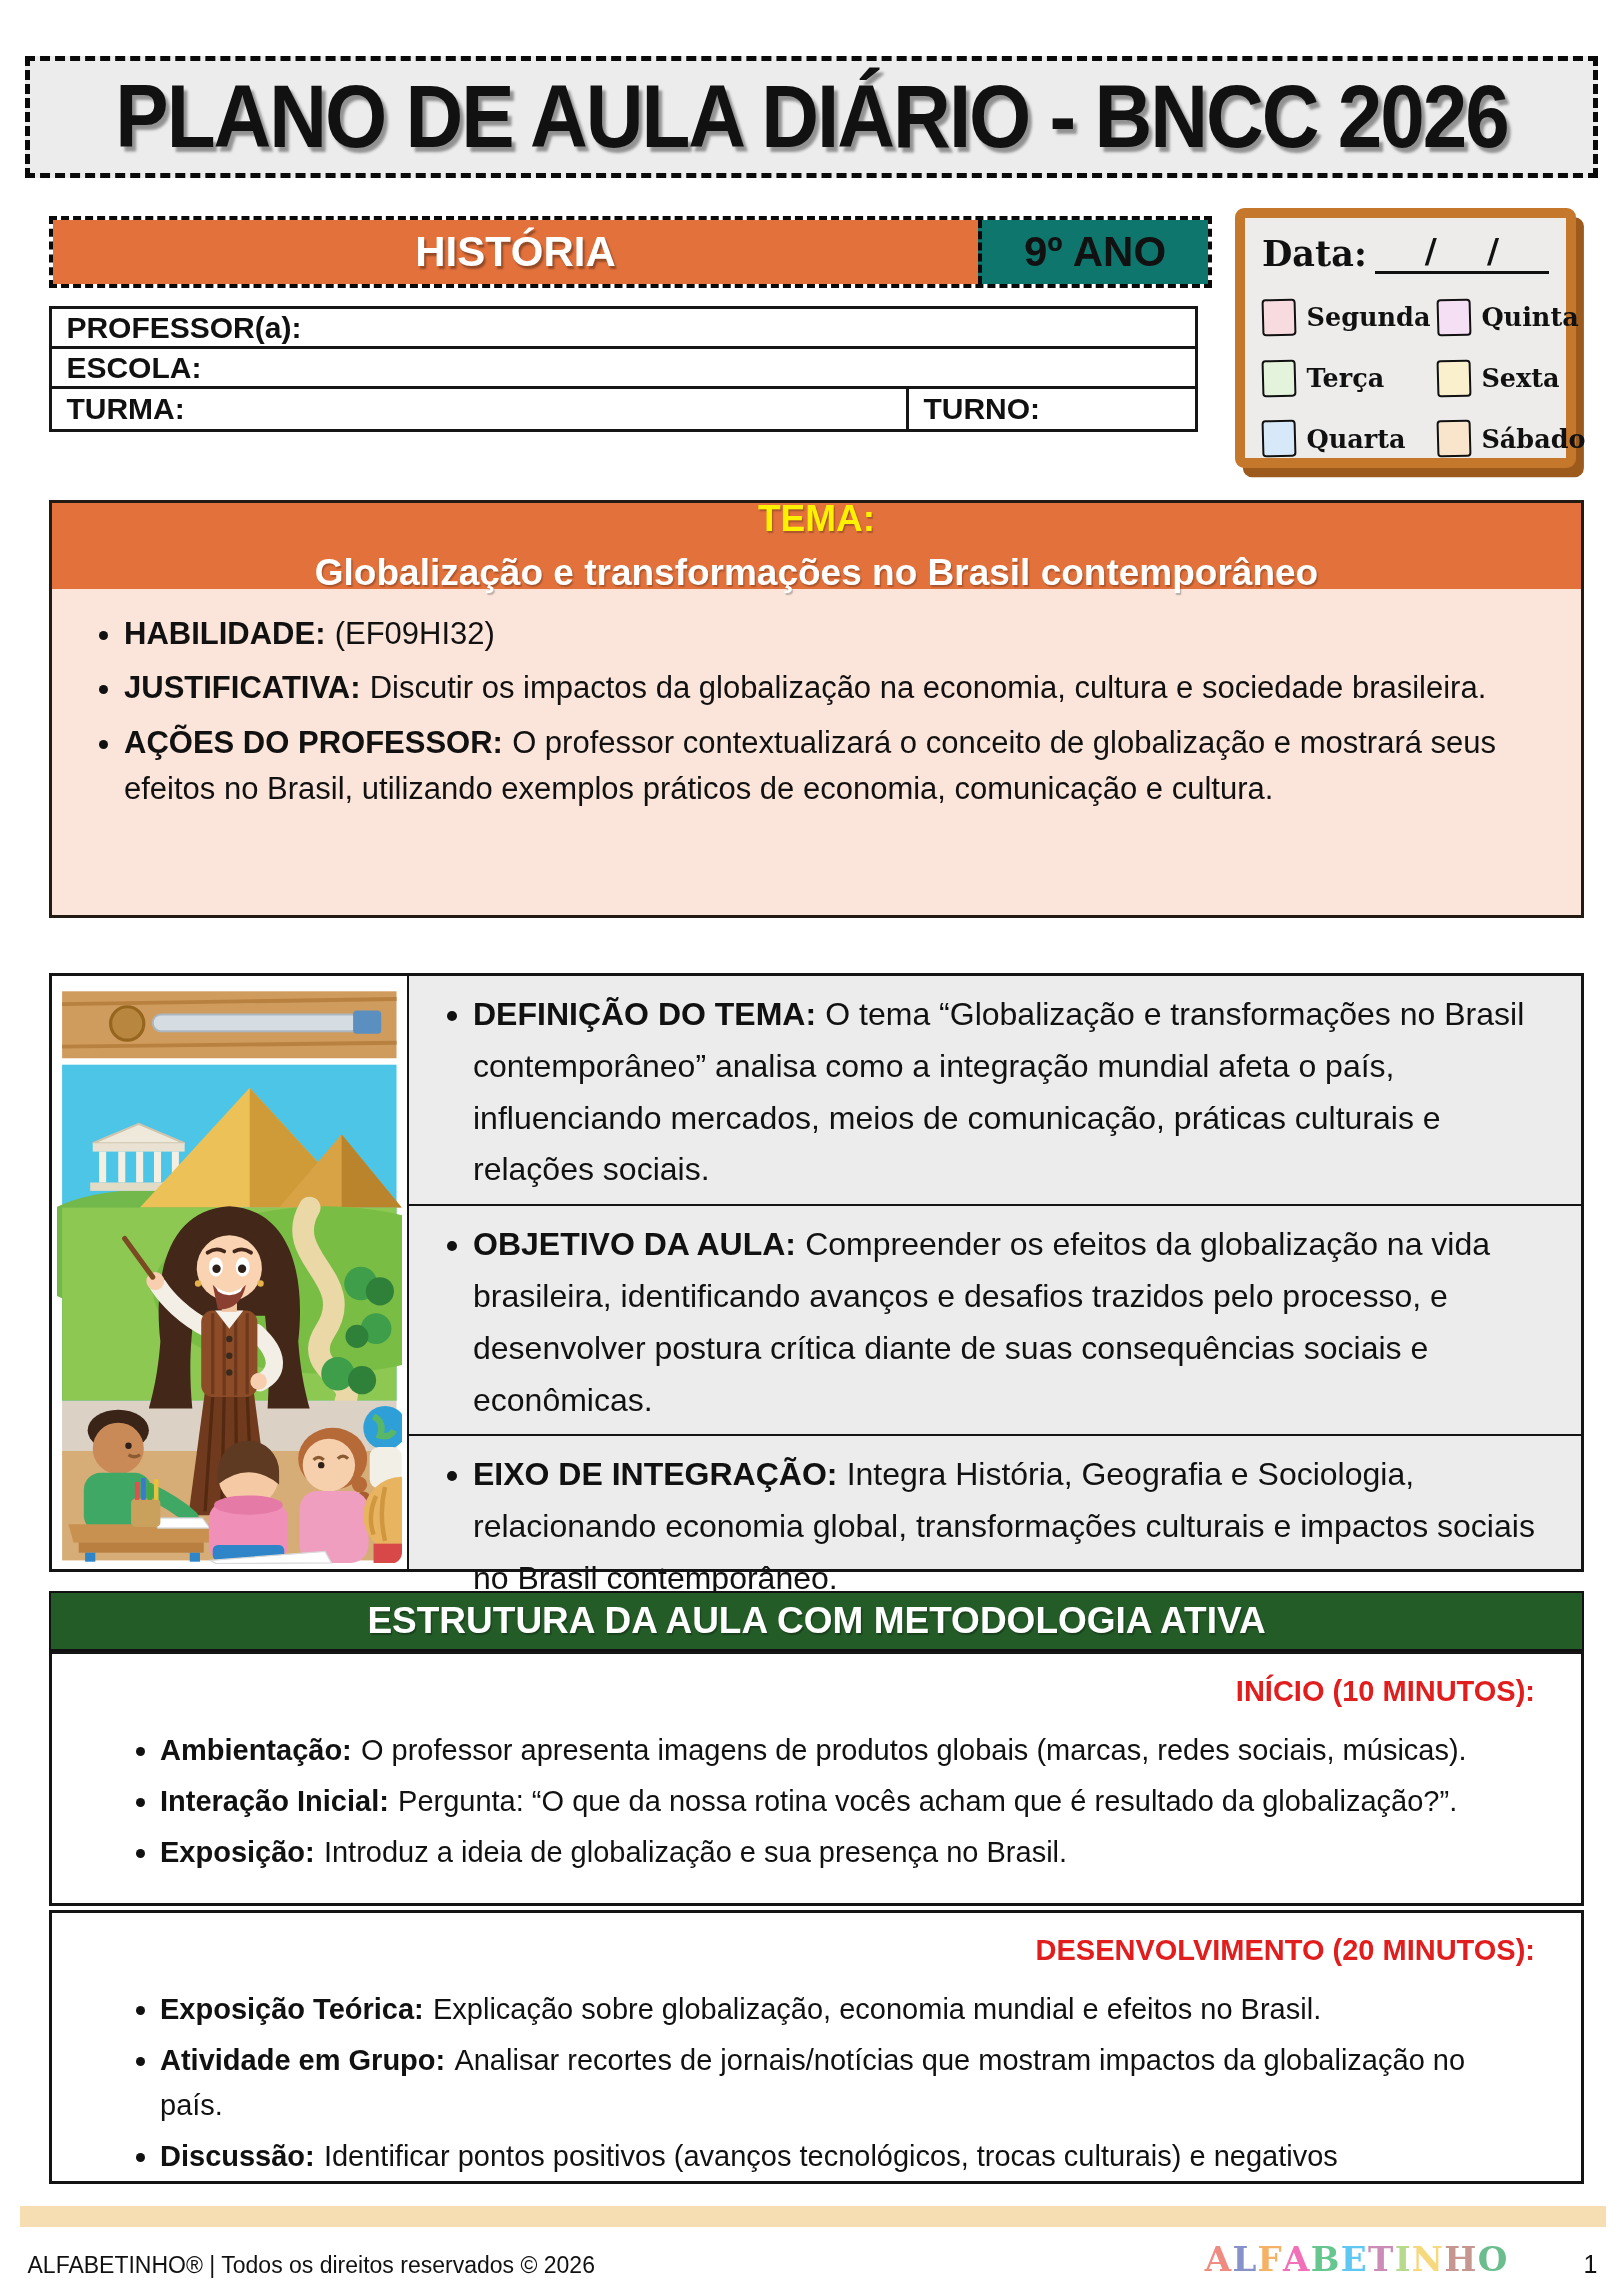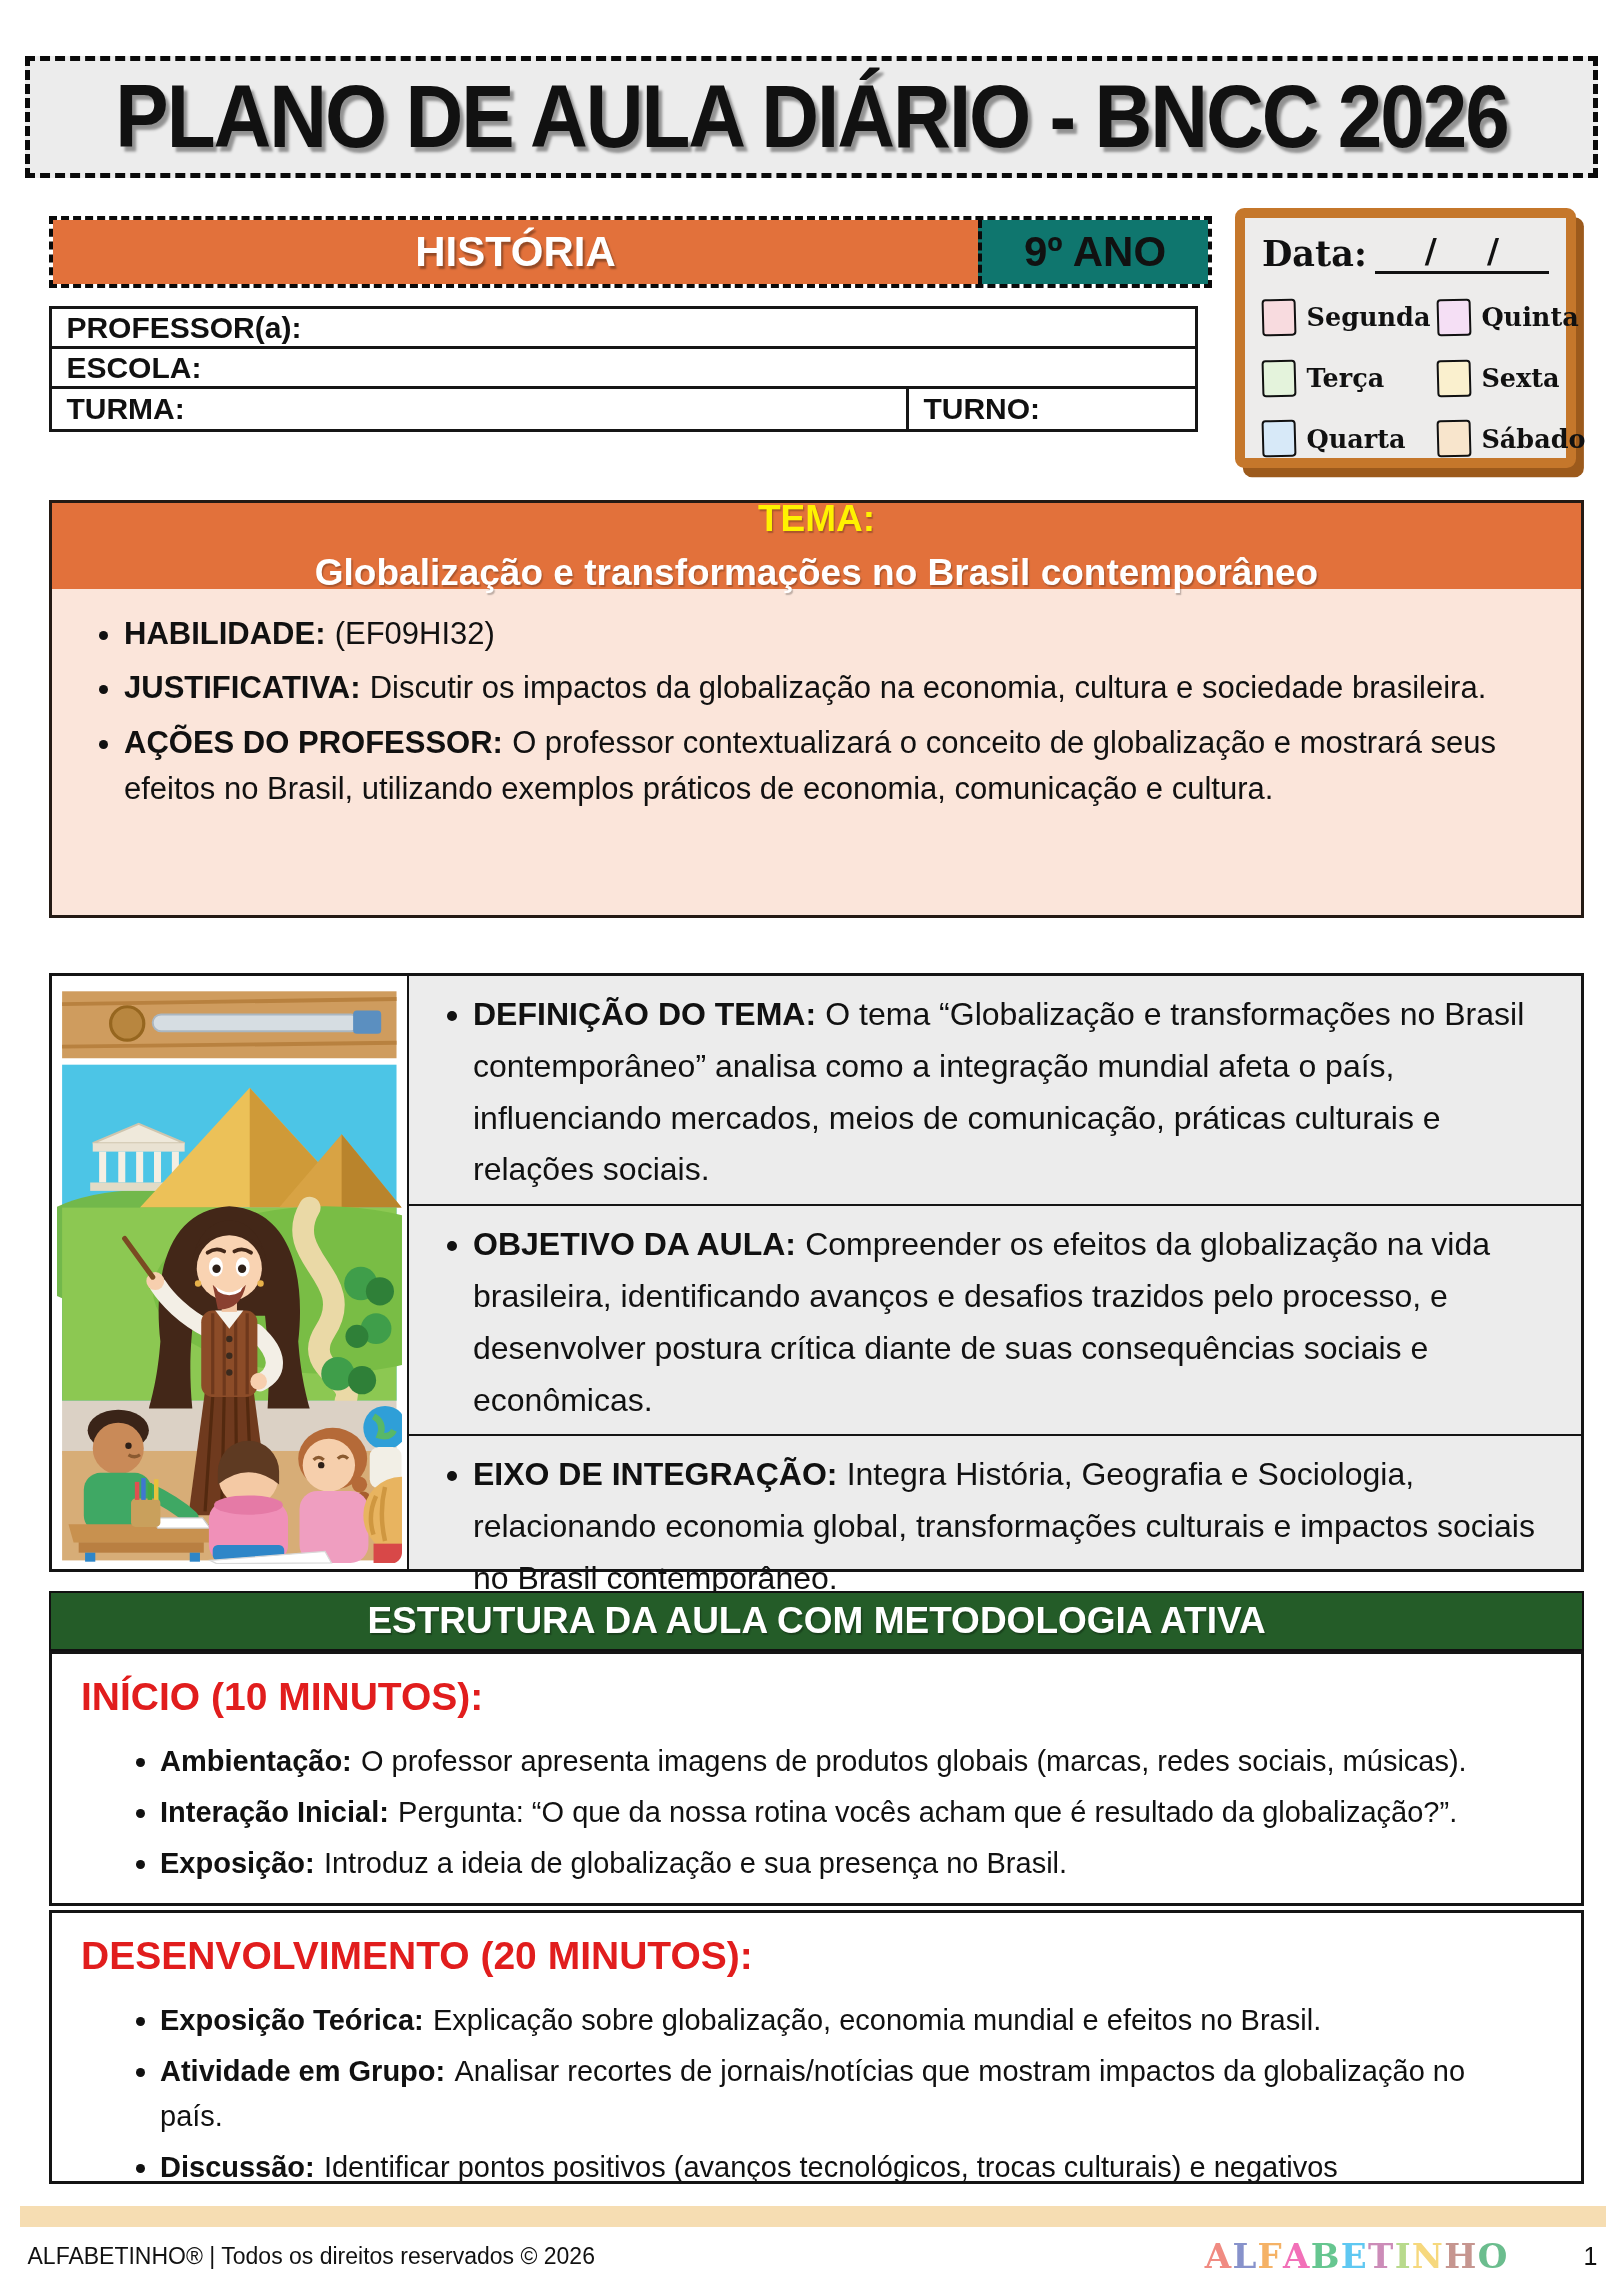--- a/index.html
+++ b/index.html
@@ -72,28 +72,28 @@
   .prow ul.doc-list li { font-size:32px; line-height:1.62; margin-bottom:0; }
 
   
   .estrutura-bar { position:absolute; left:49px; top:1591px; width:1535px; height:60px;
     border:2.6px solid #111; display:flex; align-items:center; justify-content:center;
     color:#fff; font-size:37px; font-weight:bold; text-shadow:1.3px 2px 1.3px rgba(0,0,0,.3); }
   .step-box { position:absolute; left:49px; width:1535px; border:3.3px solid #141414;
     background:#fff; padding:21px 46px 6.5px 29px; overflow:hidden; }
   .inicio-box { top:1651px; height:255px; }
   .desenvolvimento-box { top:1910px; height:274px; }
-  .step-heading { font-size:39px; font-weight:bold; margin-bottom:19.6px; }
+  .step-heading { font-size:29px; font-weight:bold; margin-bottom:19.6px;text-align:right; }
   .step-box ul.doc-list { padding-left:79px; }
   .step-box ul.doc-list li { font-size:29px; line-height:1.55; margin-bottom:6.5px; }
 
   
   .footer-bar { position:absolute; left:19.6px; top:2206px; width:1586px; height:21px; }
   .footer-row { position:absolute; left:27.5px; top:2233px; width:1570px; height:46px;
-    display:flex; align-items:center; }
+    display:flex; align-items:flex-end; }
   .copyright { font-size:23px; }
   .spacer { flex:1; }
   .logo { display:flex; font-family:"DejaVu Serif", serif; font-weight:bold;
     font-size:34px; letter-spacing:1.3px; }
   .pagenum { margin-left:75px; font-size:25px; }
 </style>
 </head>
 <body>
 
 <div class="page">

